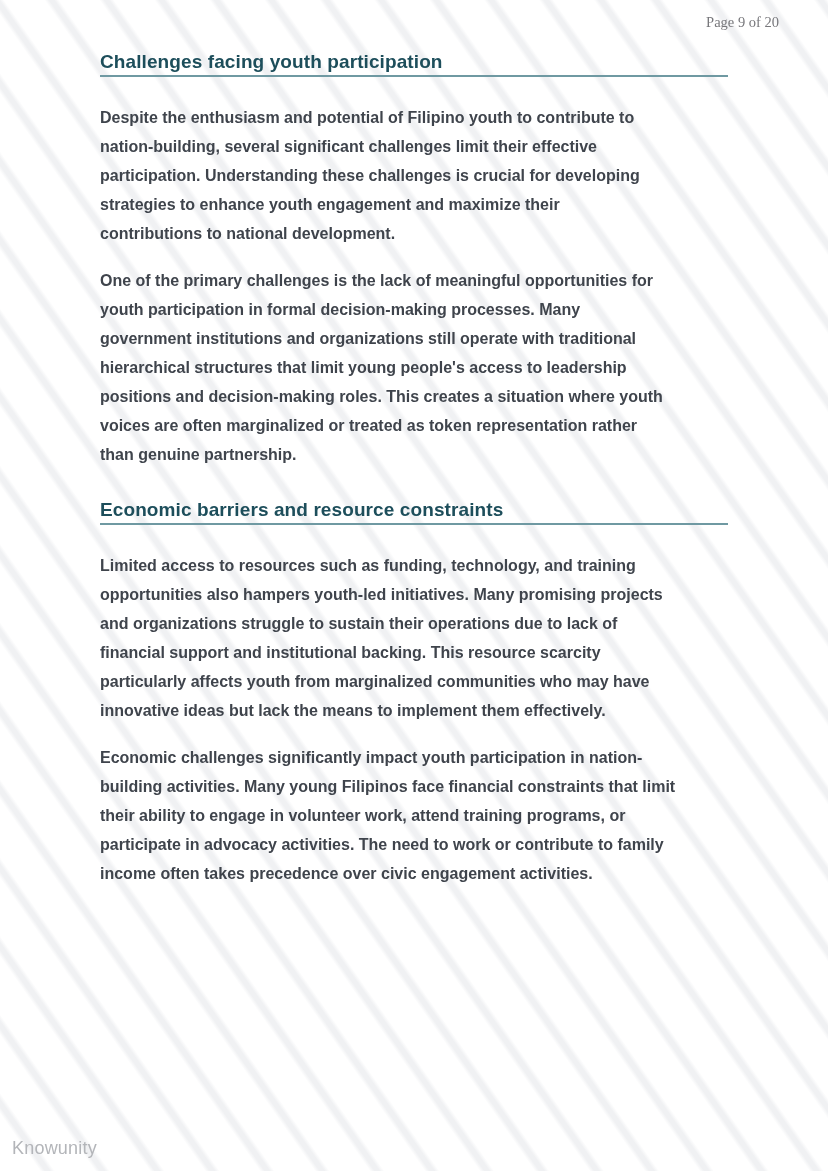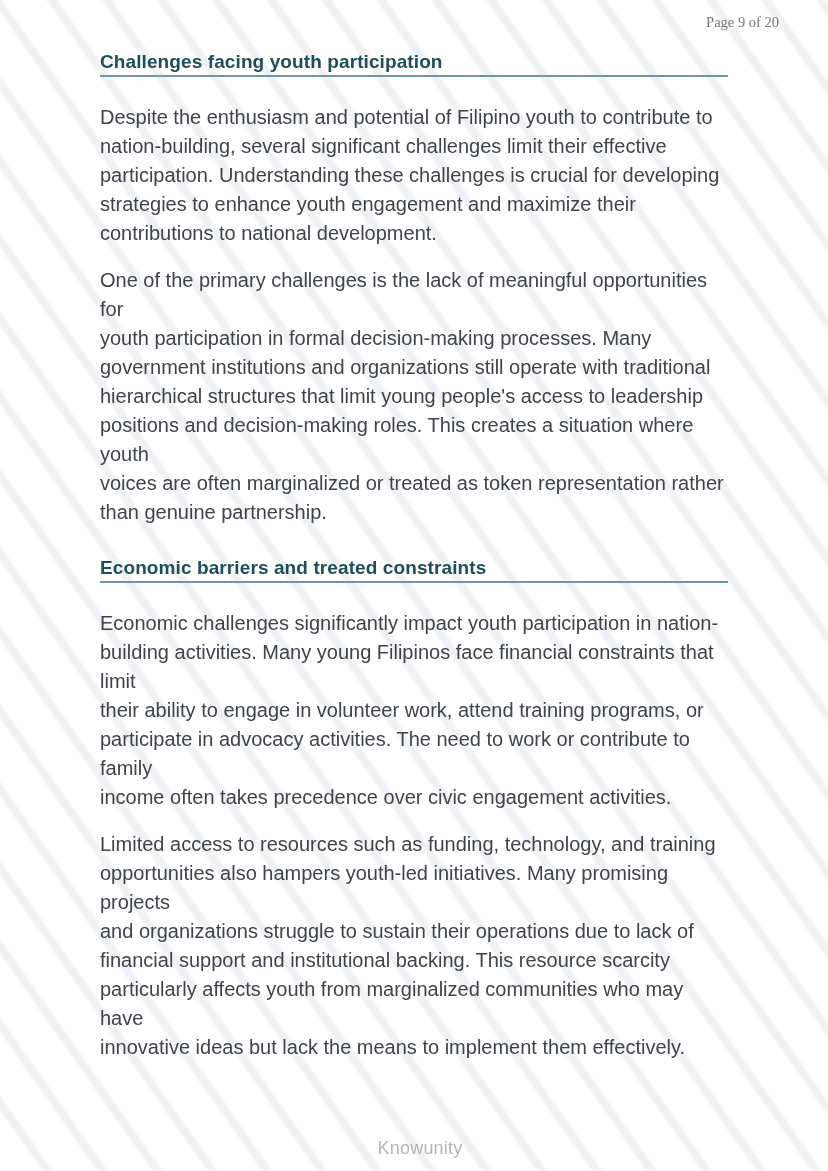--- a/index.html
+++ b/index.html
@@ -48,33 +48,33 @@
     line-height: 22px;
     color: #1d4e5b;
     letter-spacing: 0.1px;
   }
   .section:first-child .section-heading {
     margin-top: 51px;
   }
   .para {
     margin: 26px 0 0 0;
     white-space: pre-line;
-    font-size: 20px;
+    font-size: 16px;
     line-height: 29px;
     color: #3f444c;
+    font-weight: bold;
   }
   .para + .para {
     margin-top: 18px;
   }
   .footer {
     position: absolute;
     left: 12px;
     right: 0;
     bottom: 12px;
-    text-align: center;
     font-size: 18px;
     letter-spacing: 0.2px;
     color: #b3b5b9;
   }
 </style>
 </head>
 <body>
 
 <div class="page">
 
@@ -92,32 +92,32 @@
       <p class="para">One of the primary challenges is the lack of meaningful opportunities for
 youth participation in formal decision-making processes. Many
 government institutions and organizations still operate with traditional
 hierarchical structures that limit young people's access to leadership
 positions and decision-making roles. This creates a situation where youth
 voices are often marginalized or treated as token representation rather
 than genuine partnership.</p>
     </section>
 
     <section class="section">
-      <h2 class="section-heading">Economic barriers and treated constraints</h2>
-      <p class="para">Economic challenges significantly impact youth participation in nation-
-building activities. Many young Filipinos face financial constraints that limit
-their ability to engage in volunteer work, attend training programs, or
-participate in advocacy activities. The need to work or contribute to family
-income often takes precedence over civic engagement activities.</p>
+      <h2 class="section-heading">Economic barriers and resource constraints</h2>
       <p class="para">Limited access to resources such as funding, technology, and training
 opportunities also hampers youth-led initiatives. Many promising projects
 and organizations struggle to sustain their operations due to lack of
 financial support and institutional backing. This resource scarcity
 particularly affects youth from marginalized communities who may have
 innovative ideas but lack the means to implement them effectively.</p>
+      <p class="para">Economic challenges significantly impact youth participation in nation-
+building activities. Many young Filipinos face financial constraints that limit
+their ability to engage in volunteer work, attend training programs, or
+participate in advocacy activities. The need to work or contribute to family
+income often takes precedence over civic engagement activities.</p>
     </section>
 
     <section class="section">
     </section>
 
   </div>
 
   <div class="footer">Knowunity</div>
 
 </div>

